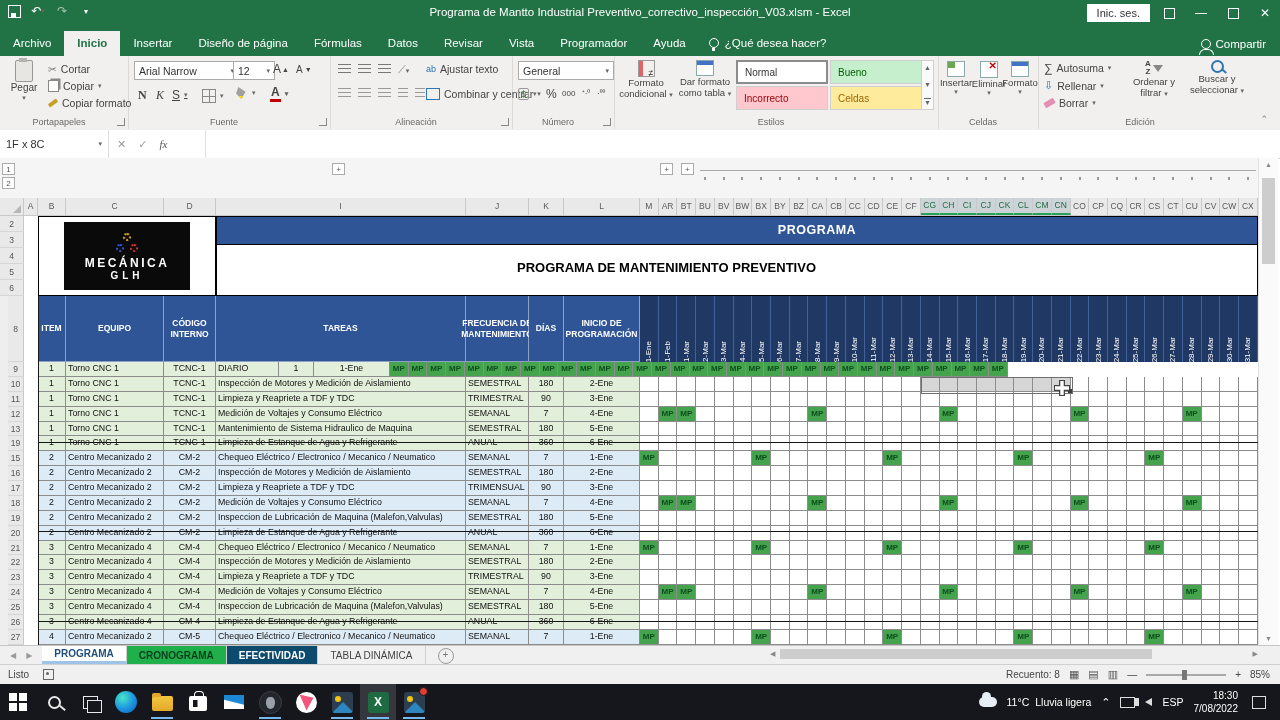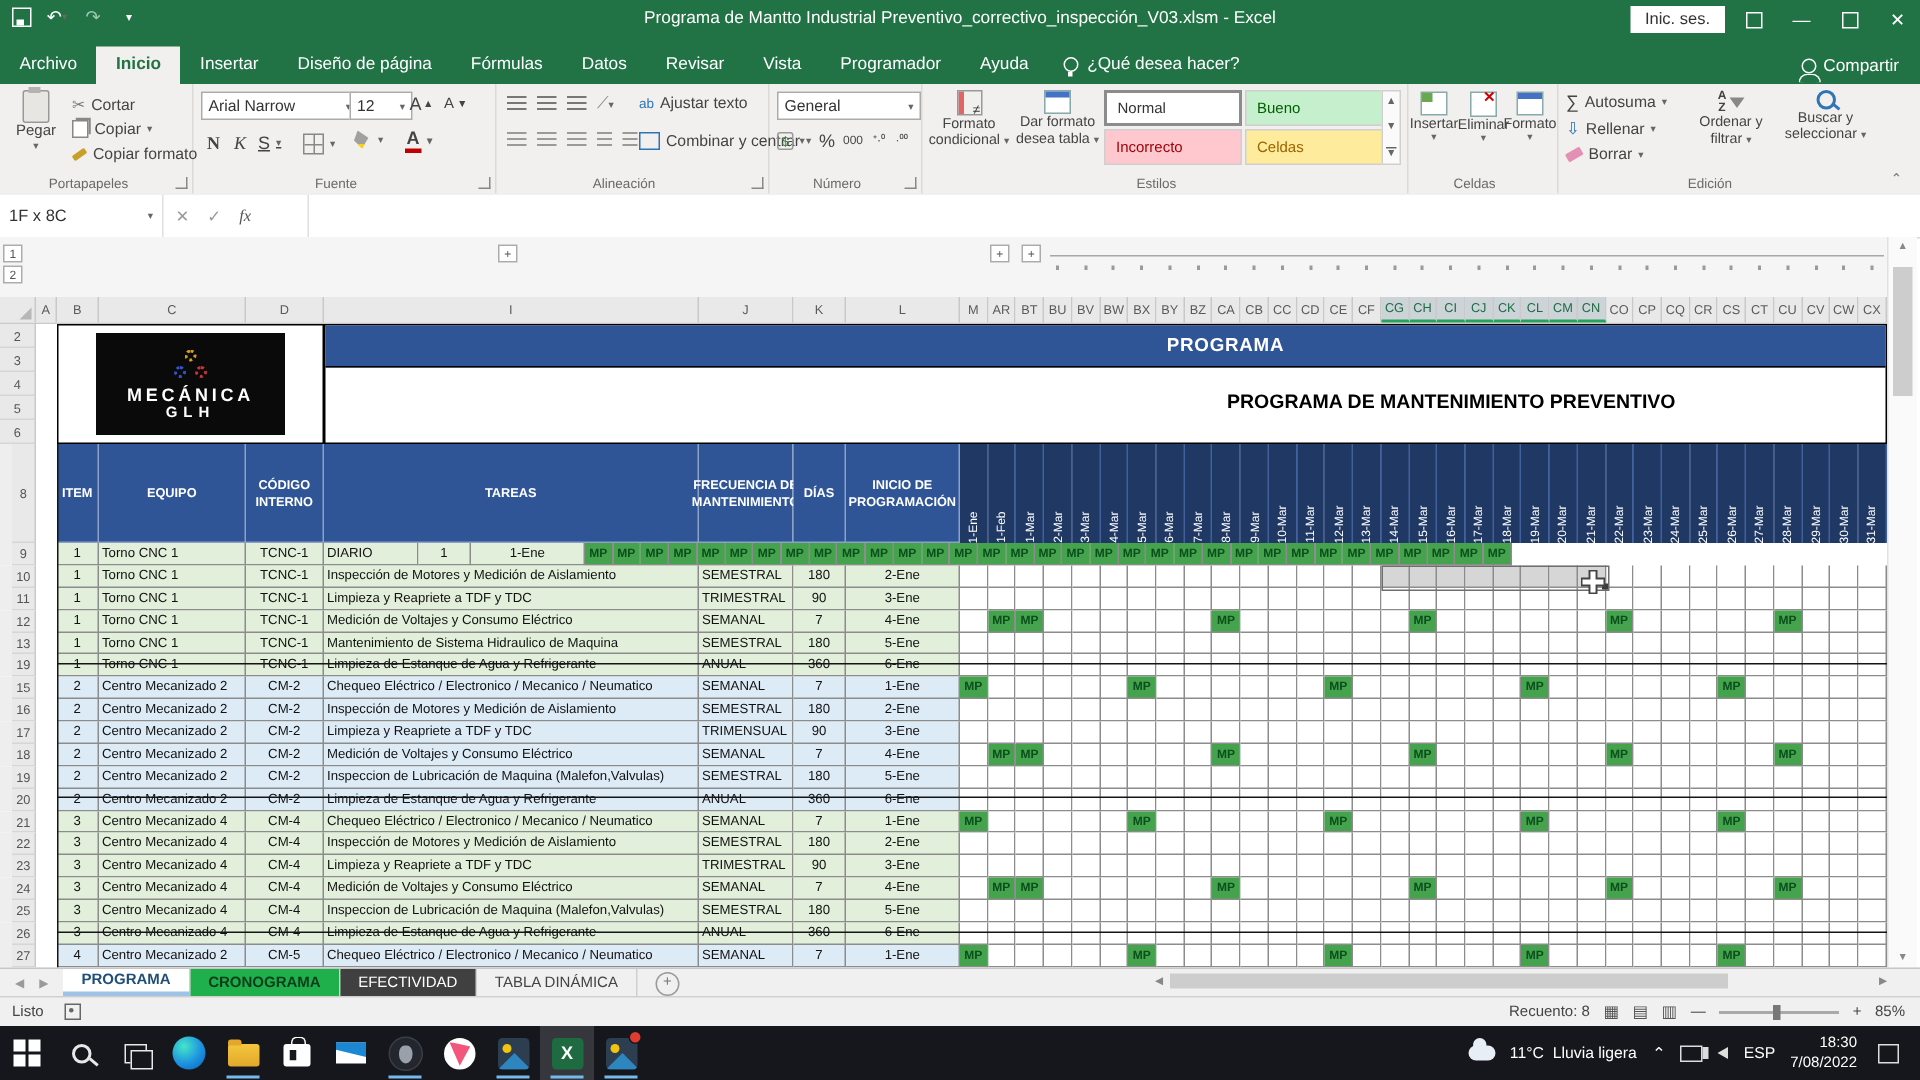--- a/index.html
+++ b/index.html
@@ -98,21 +98,21 @@
   .gearrow{display:flex;gap:6px;height:11px;align-items:center;}
   .gear{width:8px;height:8px;border-radius:50%;box-sizing:border-box;}
   .g-gold{border:2.5px dotted #d4a017;}
   .g-blue{border:2.5px dotted #3355cc;}
   .g-red{border:2.5px dotted #cc3333;}
   #logoline1{font-size:12px;font-weight:bold;letter-spacing:2.5px;margin-top:3px;}
   #logoline2{font-size:10px;font-weight:bold;letter-spacing:4px;}
   #bannerbox{position:absolute;left:216px;top:0;width:1042px;height:80px;border:1.5px solid #000;box-sizing:border-box;background:#fff;}
   #bannerblue{position:absolute;left:0;top:0;right:0;height:27px;background:#2F5597;border-bottom:1px solid #000;}
   #banner-title{position:absolute;left:300px;top:6px;width:600px;text-align:center;color:#fff;font-weight:bold;font-size:12.5px;letter-spacing:.5px;}
-  #banner-sub{position:absolute;left:300px;top:43px;width:600px;text-align:right;color:#000;font-weight:bold;font-size:13px;}
+  #banner-sub{position:absolute;left:300px;top:43px;width:600px;text-align:left;color:#000;font-weight:bold;font-size:13px;}
   
   #hdrrow{position:absolute;left:0;top:80px;width:1258px;height:66px;display:flex;}
   .hc{box-sizing:border-box;flex:0 0 auto;background:#2F5597;color:#fff;font-weight:bold;font-size:8.5px;text-align:center;border-right:1px solid rgba(255,255,255,.45);border-bottom:1px solid rgba(255,255,255,.45);display:flex;align-items:center;justify-content:center;white-space:normal;line-height:1.2;padding:0 1px;}
   .dhc{box-sizing:border-box;flex:0 0 auto;width:18.727px;background:#1F3864;border-right:1px solid #41609c;display:flex;align-items:flex-end;justify-content:center;}
   .dhc span{writing-mode:vertical-rl;transform:rotate(180deg);color:#fff;font-size:8px;padding-bottom:3px;}
   #datarows{position:absolute;left:0;top:146px;width:1258px;}
   .hline{position:absolute;left:38px;width:1220px;height:0;border-top:1.5px solid #151515;z-index:4;}
   .vline{position:absolute;top:80px;height:349px;width:0;border-left:1.5px solid #151515;z-index:4;}
   #selrect{position:absolute;border:1px solid #6e6e6e;z-index:5;}
   #selhandle{position:absolute;width:4px;height:4px;background:#3c3c3c;z-index:6;}
@@ -120,21 +120,21 @@
   
   #vscroll{left:1258px;top:158px;width:20px;height:487px;background:#fafafa;border-left:1px solid #e1e1e1;box-sizing:border-box;}
   .scr{position:absolute;left:3px;width:13px;text-align:center;font-size:7px;color:#888;}
   #vthumb{position:absolute;left:3px;top:20px;width:13px;height:86px;background:#cdcdcd;}
   
   #tabbar{left:0;top:645px;width:1280px;height:19px;background:#f0f0f0;border-top:1px solid #c6c6c6;display:flex;align-items:stretch;font-size:10px;box-sizing:border-box;}
   #tabnav{display:flex;align-items:center;gap:10px;padding:0 10px;color:#9a9a9a;font-size:8px;}
   .stab{display:flex;align-items:center;padding:0 12px;border-right:1px solid #cfcfcf;font-size:10px;color:#444;box-sizing:border-box;}
   .stab.active{background:#fff;color:#1F4E79;font-weight:bold;border-bottom:3px solid #9DC3E6;}
   .stab.green{background:#1faf4b;color:#0a3d1c;font-weight:bold;}
-  .stab.red{background:#404040;color:#fff;font-weight:normal;}
+  .stab.red{background:#0c4a6e;color:#fff;font-weight:bold;}
   #addsheet{width:14px;height:14px;border:1px solid #9a9a9a;border-radius:50%;color:#777;font-size:10px;line-height:12px;text-align:center;margin:2px 0 0 12px;}
   #hscroll{position:absolute;left:770px;top:647px;width:488px;height:14px;}
   #hthumb{position:absolute;left:10px;top:2px;width:372px;height:10px;background:#cdcdcd;}
   .harr{position:absolute;top:3px;font-size:7px;color:#888;}
   
   #statusbar{left:0;top:664px;width:1280px;height:20px;background:#f0f0f0;border-top:1px solid #d0d0d0;display:flex;align-items:center;font-size:10px;color:#444;box-sizing:border-box;}
   #macroicon{width:9px;height:9px;border:1px solid #666;margin-left:14px;position:relative;}
   #macroicon:after{content:"";position:absolute;left:2px;top:2px;width:3px;height:3px;background:#666;border-radius:50%;}
   #sbright{margin-left:auto;display:flex;align-items:center;gap:9px;padding-right:10px;}
   .viewic{font-size:11px;color:#555;}
@@ -337,21 +337,21 @@
 
     <div class="group" style="left:614px;width:324px">
       <div class="bigbtn" style="left:4px;top:4px;width:56px;font-size:9.5px">
         <span class="fcic"></span>
         <span>Formato</span>
           <span><span>condicional</span> <span class="dd">▾</span></span>
       </div>
       <div class="bigbtn" style="left:62px;top:4px;width:58px;font-size:9.5px">
         <span class="gridic b"></span>
         <span>Dar formato</span>
-          <span><span>desea tabla</span> <span class="dd">▾</span></span>
+          <span><span>como tabla</span> <span class="dd">▾</span></span>
       </div>
       <div class="chipwrap" id="style-gallery">
           <div class="chip normal">Normal</div>
           <div class="chip bueno">Bueno</div>
           <div class="chip incorrecto">Incorrecto</div>
           <div class="chip neutral">Celdas</div>
         </div>
       <div class="galarr">
           <span>▲</span>
           <span>▼</span>

